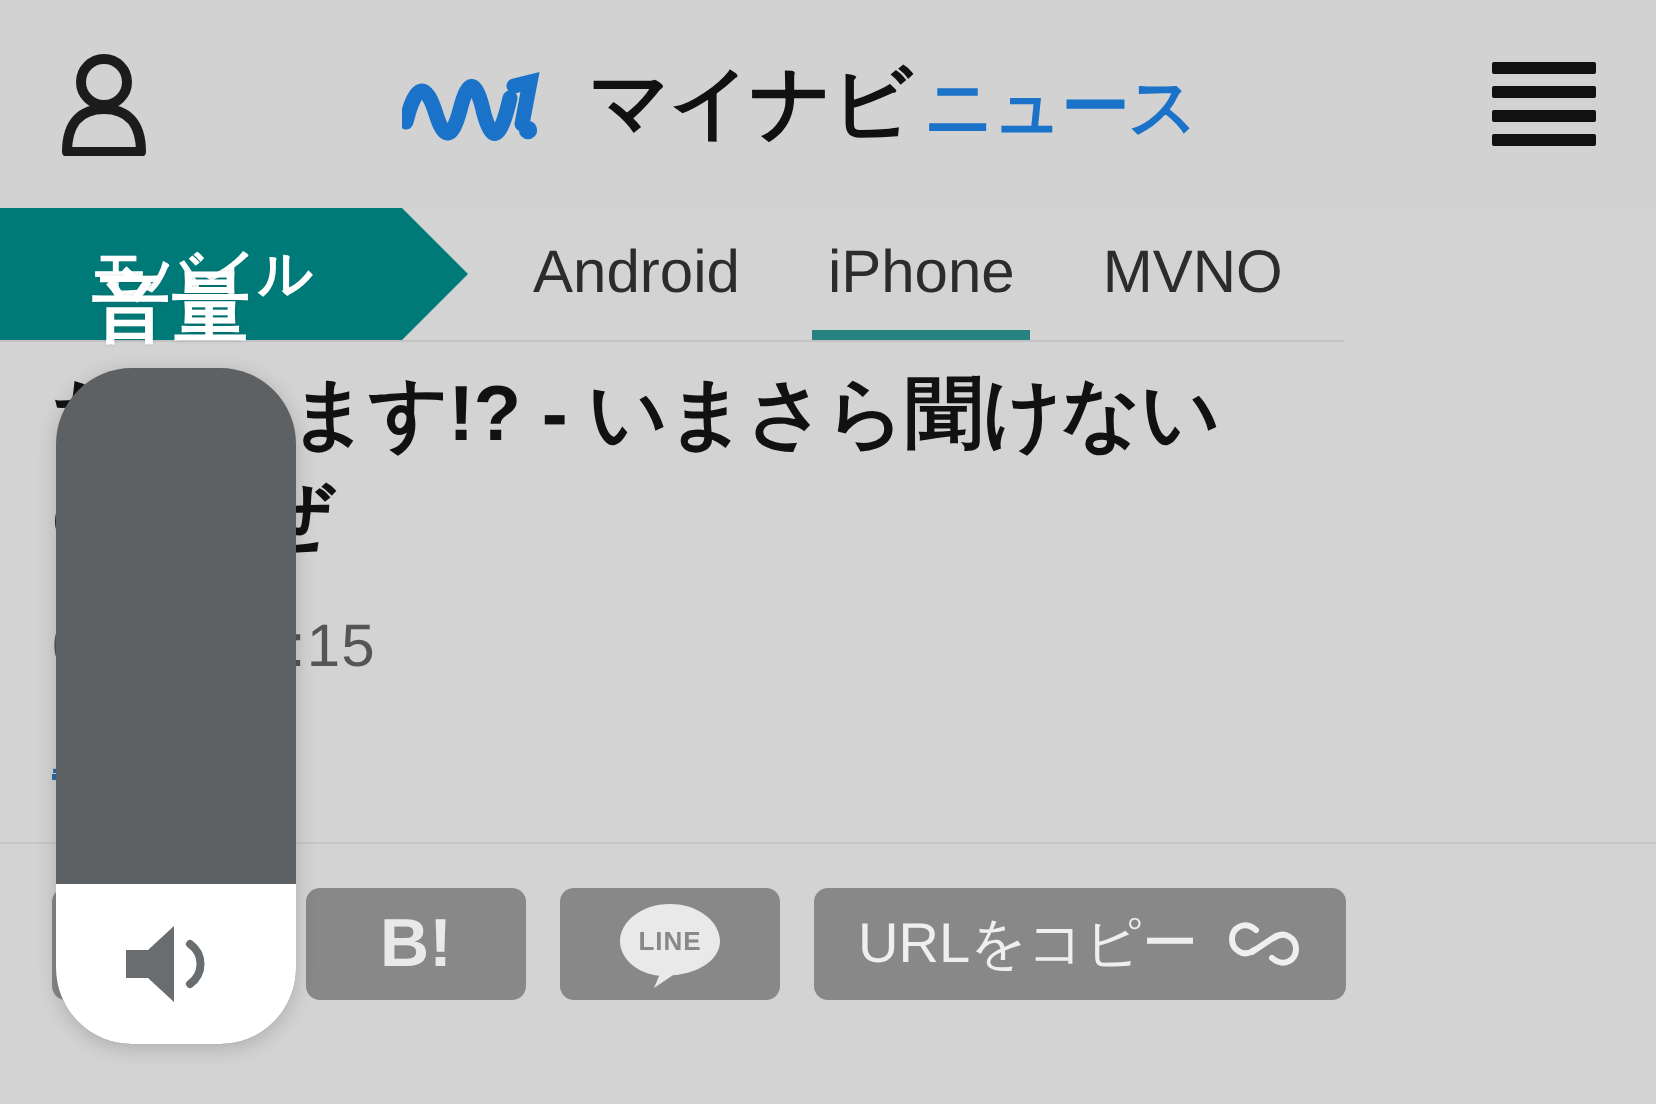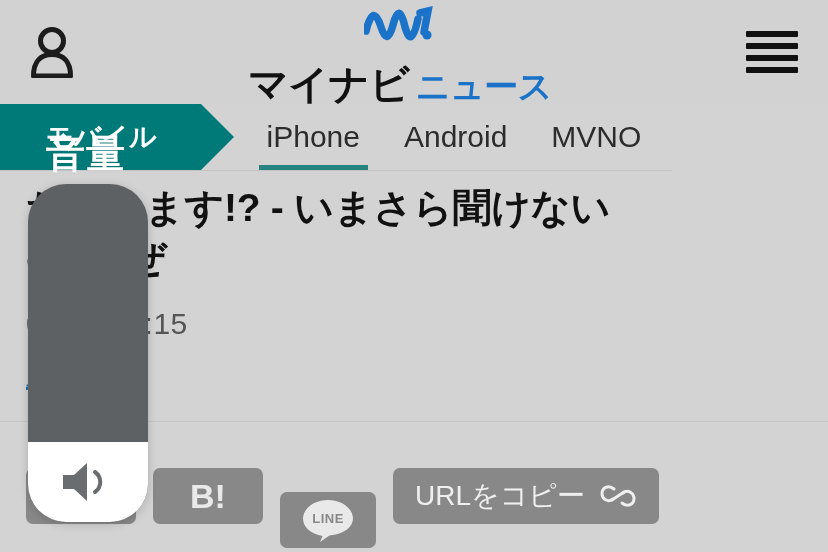--- a/index.html
+++ b/index.html
@@ -40,21 +40,20 @@
     height: 52px;
     display: block;
   }
 
   .logo-wrap {
     display: flex;
     align-items: center;
     gap: 21px;
     margin-left: -6px;
     transform: translateX(-8px);
-    flex-direction: column;
   }
   .logo-mark { display: block; }
   .logo-text {
     font-size: 40px;
     font-weight: 700;
     letter-spacing: -0.5px;
     line-height: 1;
     white-space: nowrap;
   }
   .logo-text .jp-main { color: #111111; }
@@ -192,21 +191,21 @@
     background: #888888;
     border-radius: 7px;
     display: flex;
     align-items: center;
     justify-content: center;
     color: #e9e9e9;
     box-sizing: border-box;
   }
   .share-btn.fb { width: 110px; }
   .share-btn.hatena { width: 110px; }
-  .share-btn.line { width: 96px; margin-top: 48px; }
+  .share-btn.line { width: 110px; }
   .share-btn.copy {
     width: auto;
     padding: 0 22px;
     gap: 14px;
   }
   .fb-glyph {
     font-family: "Liberation Serif", "DejaVu Serif", serif;
     font-size: 38px;
     font-weight: 700;
     line-height: 1;
@@ -288,25 +287,25 @@
       <span></span>
       <span></span>
     </div>
   </div>
 
   <div class="cat-nav">
     <div class="cat-current">
       <span>モバイル</span>
     </div>
     <div class="cat-items">
+      <div class="cat-item">
+        <span>Android</span>
+      </div>
       <div class="cat-item active">
         <span>iPhone</span>
-      </div>
-      <div class="cat-item">
-        <span>Android</span>
       </div>
       <div class="cat-item">
         <span>MVNO</span>
       </div>
     </div>
   </div>
 
   <div class="article">
     <h1 class="article-title">
       <span>たりします!? - いまさら聞けない</span><br>

